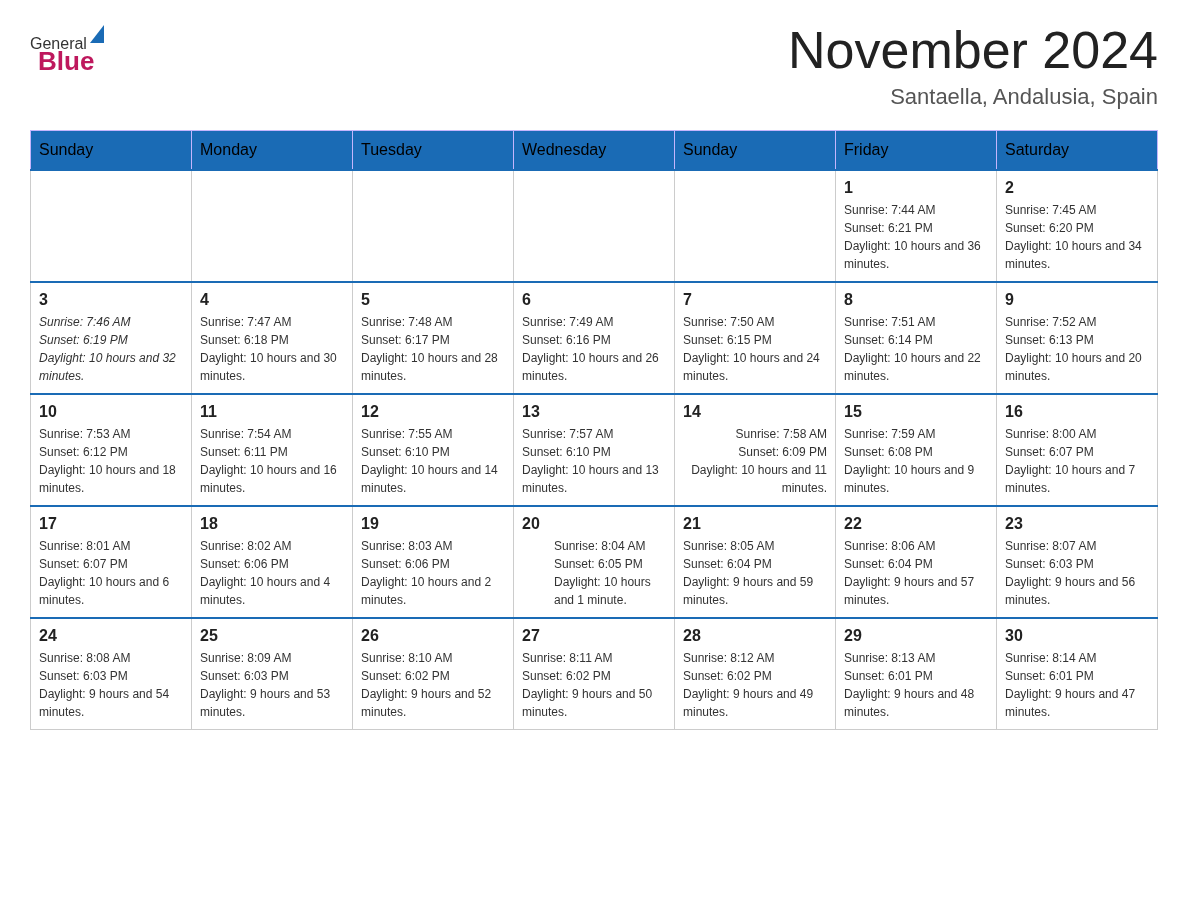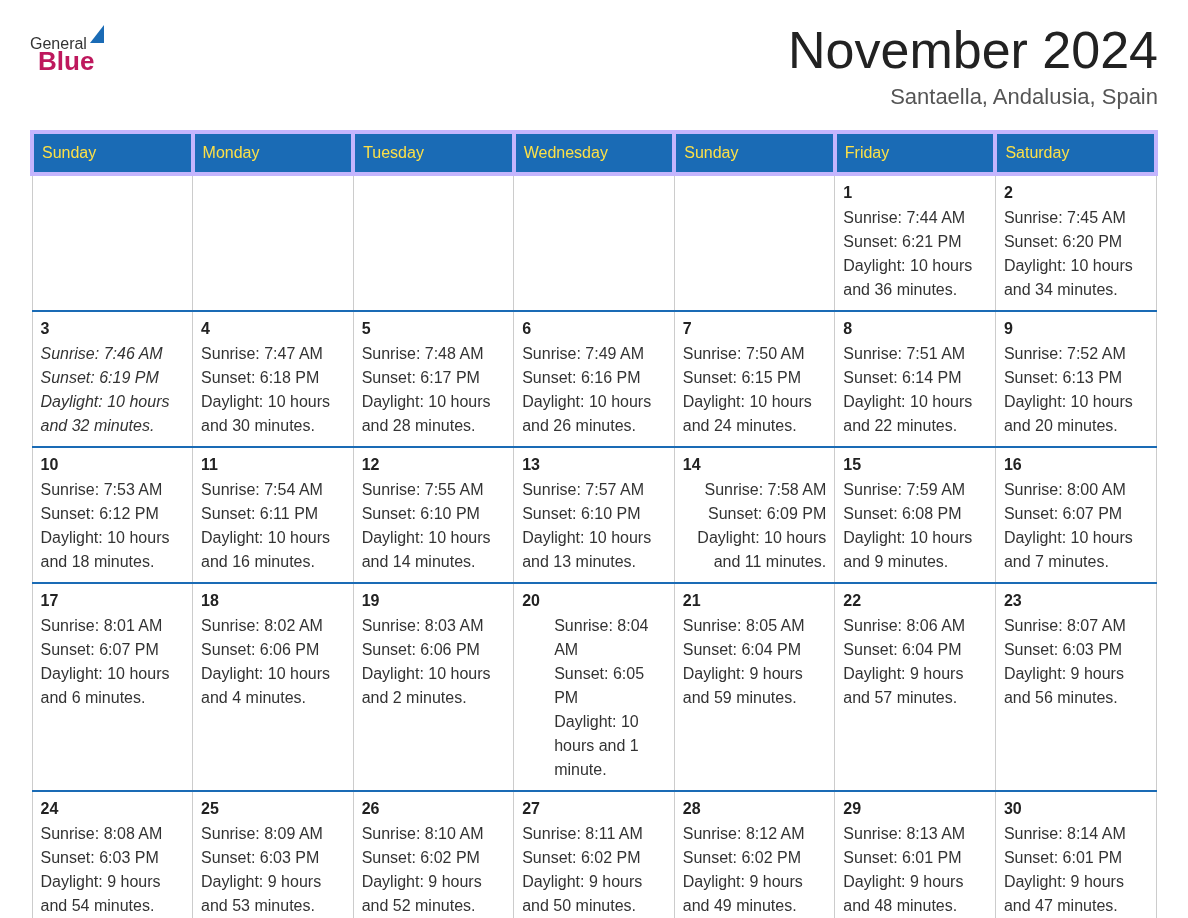--- a/index.html
+++ b/index.html
@@ -44,26 +44,26 @@
       font-size: 22px;
       color: #555;
       margin-top: 4px;
     }
     .calendar-table {
       width: 100%;
       border-collapse: collapse;
     }
     .calendar-table th {
       background-color: #1a6bb5;
-      color: #fde047;
+      color: #000000;
       padding: 10px 8px;
       font-size: 16px;
       font-weight: normal;
       text-align: left;
-      border: 4px solid #c4b5fd;
+      border: 1px solid #c4b5fd;
     }
     .calendar-table td {
       vertical-align: top;
       padding: 8px 8px;
       border: 1px solid #ccc;
       width: calc(100% / 7);
       min-height: 110px;
       background: #fff;
     }
     .calendar-table tr:first-child td {
@@ -72,21 +72,21 @@
     .calendar-table tr td {
       border-top: 2px solid #1a6bb5;
     }
     .day-number {
       font-size: 16px;
       font-weight: bold;
       color: #222;
       margin-bottom: 4px;
     }
     .day-info {
-      font-size: 16px;
+      font-size: 12px;
       color: #333;
       line-height: 1.5;
     }
     .empty-cell {
       background: #f9f9f9;
     }
     .logo-wrapper {
       display: inline-flex;
       flex-direction: column;
       align-items: flex-start;

